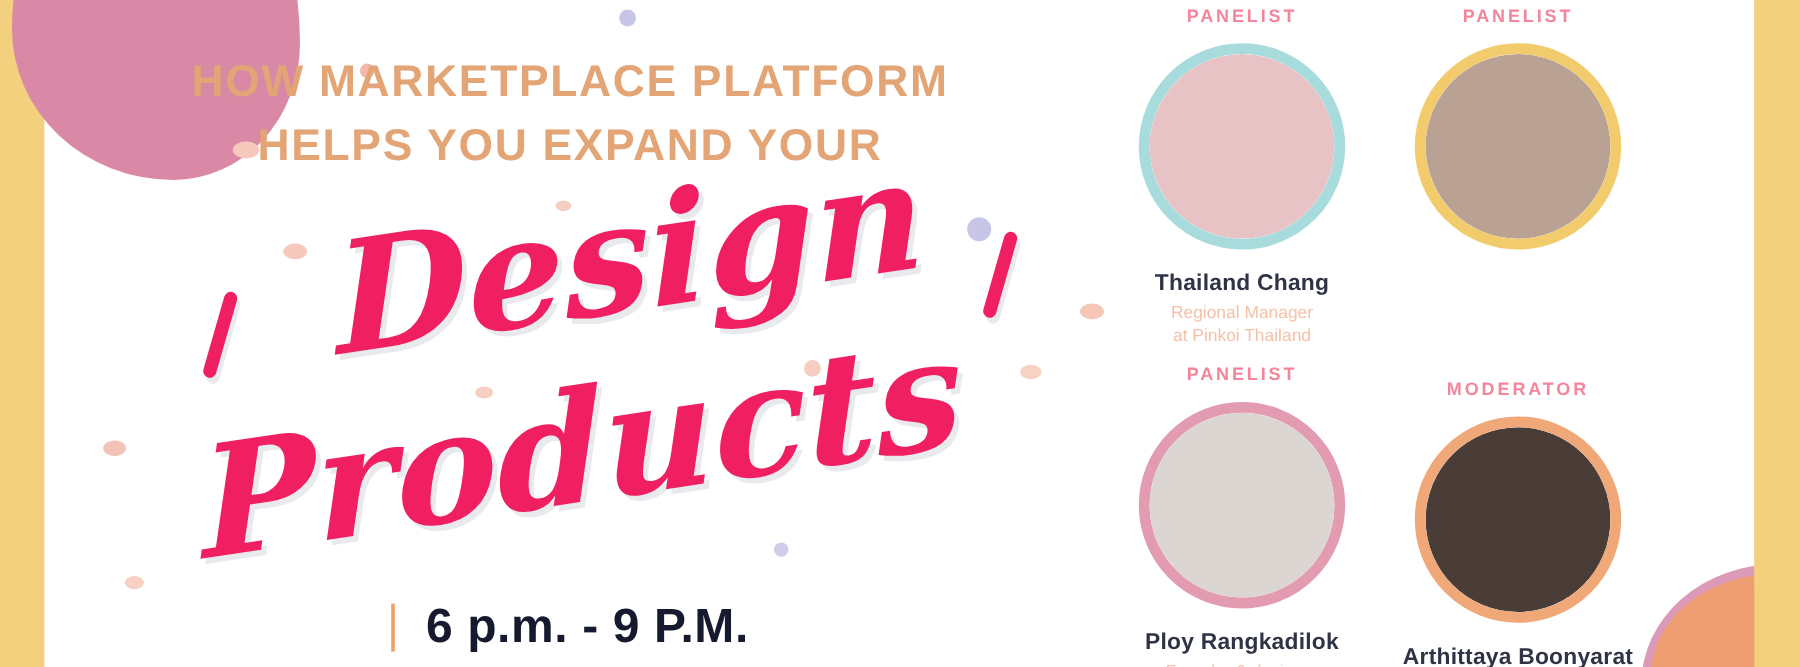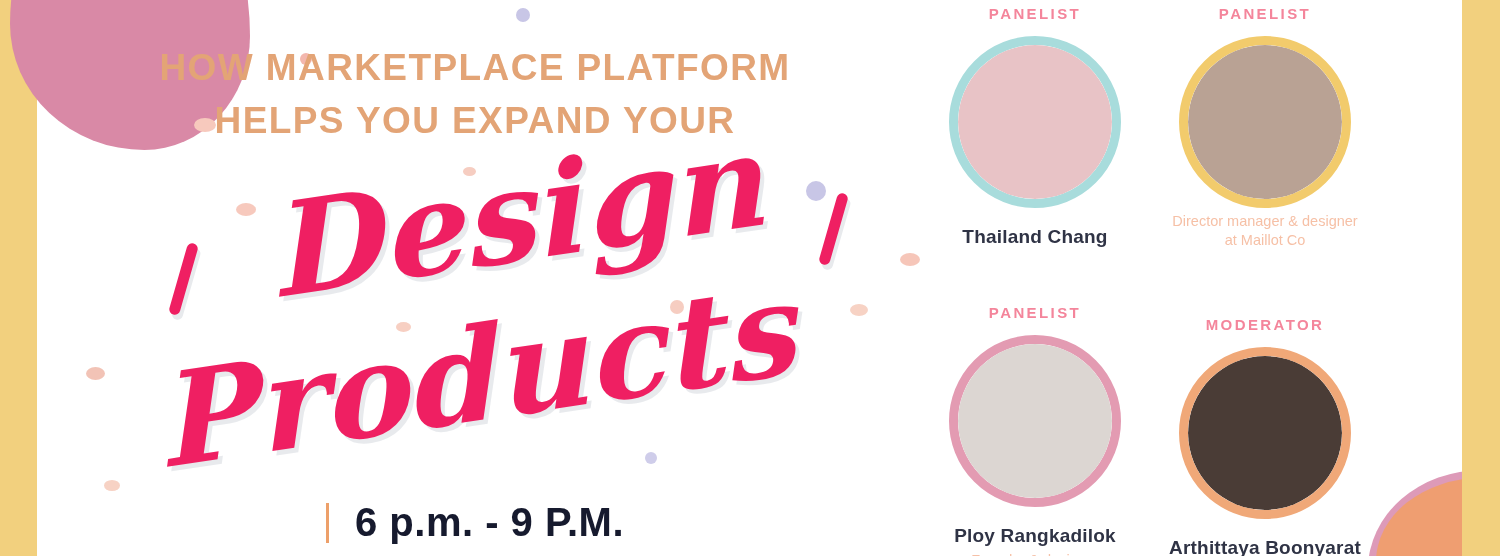--- a/index.html
+++ b/index.html
@@ -252,28 +252,28 @@
     <span>6 p.m. - 9 P.M.</span>
   </div>
 
   <div class="speakers" id="speakers">
       <div class="speaker sp-0">
         <div class="role">PANELIST</div>
         <div class="avatar" style="border-color: rgb(168, 220, 220);">
           <div class="avatar-photo" style="background: rgb(232, 195, 198);"></div>
         </div>
         <div class="sp-name">Thailand Chang</div>
+        <div class="sp-title">Regional Manager
+at Pinkoi Thailand</div>
       </div>
       <div class="speaker sp-1">
         <div class="role">PANELIST</div>
         <div class="avatar" style="border-color: rgb(242, 203, 108);">
           <div class="avatar-photo" style="background: rgb(185, 162, 148);"></div>
         </div>
-        <div class="sp-title">Director manager &amp; designer
-at Maillot Co</div>
       </div>
       <div class="speaker sp-2">
         <div class="role">PANELIST</div>
         <div class="avatar" style="border-color: rgb(227, 155, 178);">
           <div class="avatar-photo" style="background: rgb(220, 214, 210);"></div>
         </div>
         <div class="sp-name">Ploy Rangkadilok</div>
         <div class="sp-title">Founder &amp; designer</div>
       </div>
       <div class="speaker sp-3">

